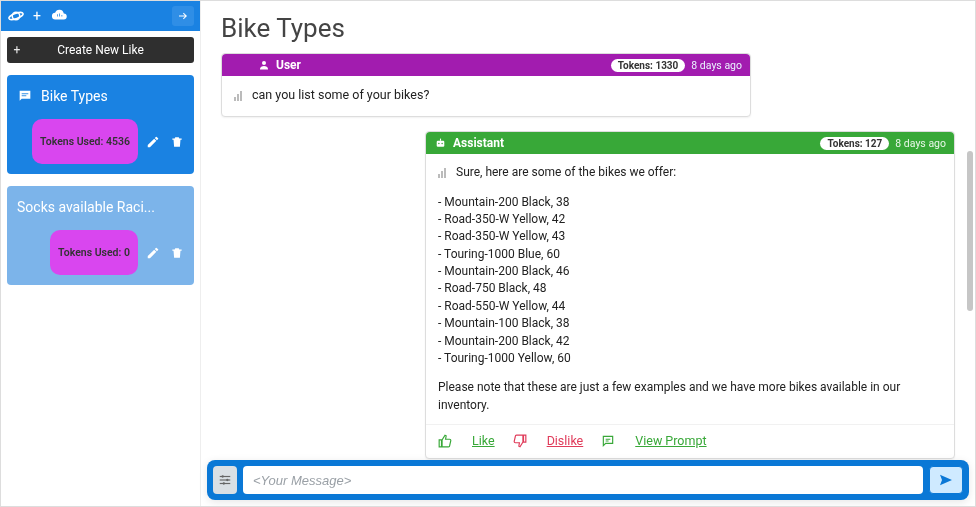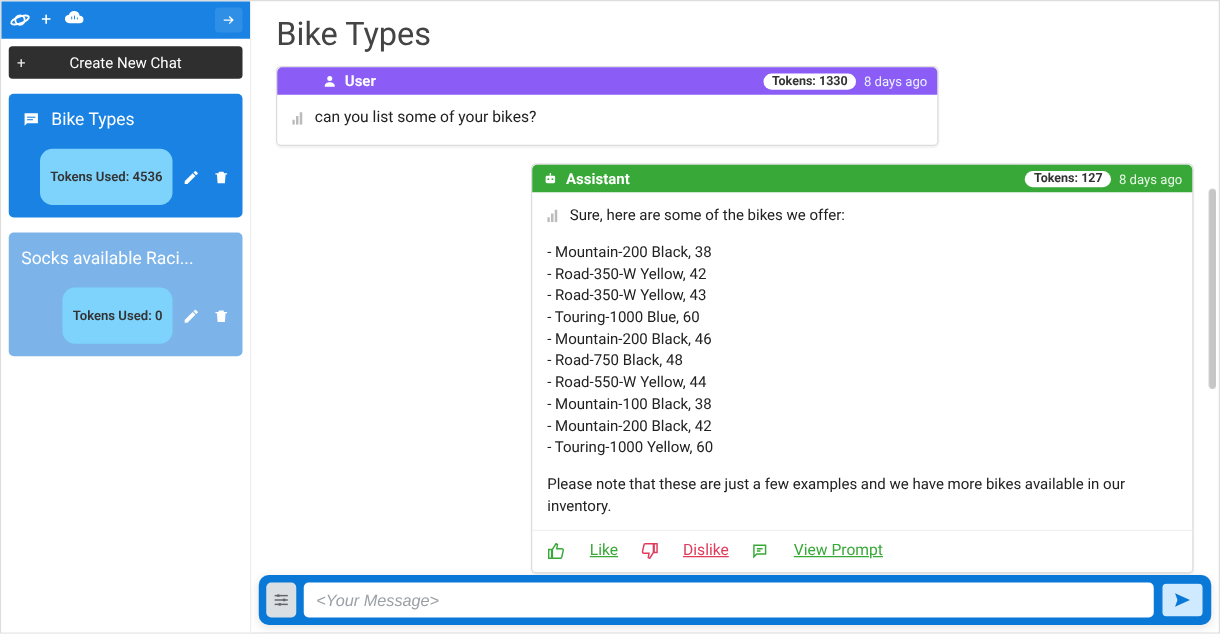--- a/index.html
+++ b/index.html
@@ -18,36 +18,36 @@
   .new-chat { background: #2f2f2f; color: #fff; display: flex; align-items: center; height: 26px; margin: 6px; border-radius: 3px; font-size: 12px; cursor: pointer; }
   .new-chat .nc-plus { width: 20px; text-align: center; font-size: 12px; opacity: .9; }
   .new-chat .nc-label { flex: 1; text-align: center; padding-right: 20px; }
 
   .chat-card { margin: 6px; border-radius: 4px; padding: 10px; color: #fff; }
   .chat-card.active { background: #1a82e2; }
   .chat-card.inactive { background: #7cb4ea; text-align: center; }
   .chat-title-row { display: flex; align-items: center; gap: 8px; min-height: 22px; }
   .chat-title { font-size: 14px; white-space: nowrap; overflow: hidden; text-overflow: ellipsis; }
   .chat-meta-row { display: flex; align-items: center; gap: 8px; margin-top: 12px; justify-content: flex-end; }
-  .tokens-pill { background: #7dd3fc; color: #333; border-radius: 10px; font-size: 10.5px; padding: 16px 8px; font-weight: 600; display: inline-flex; align-items: center; }
+  .tokens-pill { background: #d946ef; color: #333; border-radius: 10px; font-size: 10.5px; padding: 16px 8px; font-weight: 600; display: inline-flex; align-items: center; }
   .chat-meta-row .icons { display: flex; gap: 10px; }
   .chat-meta-row svg { width: 14px; height: 14px; fill: #fff; cursor: pointer; }
 
   
   .main { flex: 1; display: flex; flex-direction: column; position: relative; }
   .page-title { font-size: 26px; font-weight: 400; color: #444; padding: 12px 20px 6px; }
   .messages { flex: 1; overflow-y: auto; padding: 4px 20px 60px 20px; }
 
   .msg-wrap { display: flex; }
   .msg-wrap.user { justify-content: flex-start; }
   .msg-wrap.assistant { justify-content: flex-end; }
   .msg { width: 530px; border: 1px solid #ddd; border-radius: 4px; margin-bottom: 14px; box-shadow: 0 1px 2px rgba(0,0,0,0.06); background: #fff; }
 
   .msg-head { display: flex; align-items: center; padding: 4px 8px; color: #fff; font-size: 12px; font-weight: 700; border-radius: 4px 4px 0 0; }
-  .msg-head.user { background: #8b5cf6; padding-left: 36px; }
+  .msg-head.user { background: #a21caf; padding-left: 36px; }
   .msg-head.assistant { background: #38a838; }
   .msg-head .role { display: flex; align-items: center; gap: 6px; }
   .msg-head .meta { margin-left: auto; display: flex; align-items: center; gap: 6px; }
   .msg-head .token-pill { background: #fff; color: #333; border-radius: 9px; padding: 1px 7px; font-size: 10px; font-weight: 700; }
   .msg-head .time { color: #eaf3ff; font-size: 10.5px; font-weight: 400; }
   .msg-head.assistant .time { color: #e9f7e9; }
 
   .msg-body { padding: 10px 12px; font-size: 12.5px; line-height: 1.45; color: #222; }
   .msg-body .signal { display: flex; gap: 8px; align-items: flex-start; }
   .msg-body .signal .bars { margin-top: 2px; color: #999; }
@@ -97,21 +97,21 @@
       </span>
       <div class="collapse-btn">
         <svg viewBox="0 0 24 24" fill="#fff">
             <path d="M4 11h12l-4-4 1.4-1.4L20 12l-6.6 6.4L12 17l4-4H4z"></path>
           </svg>
       </div>
     </div>
 
     <div class="new-chat">
       <span class="nc-plus">+</span>
-      <span class="nc-label">Create New Chat</span>
+      <span class="nc-label">Create New Like</span>
     </div>
 
     <div class="chat-card active">
       <div class="chat-title-row">
         <svg viewBox="0 0 24 24" width="16" height="16" fill="#fff">
             <path d="M4 4h16v12H7l-3 3z"></path>
             <rect x="7" y="8" width="10" height="1.3" fill="#1a82e2"></rect>
             <rect x="7" y="11" width="7" height="1.3" fill="#1a82e2"></rect>
           </svg>
         <span class="chat-title">Bike Types</span>

